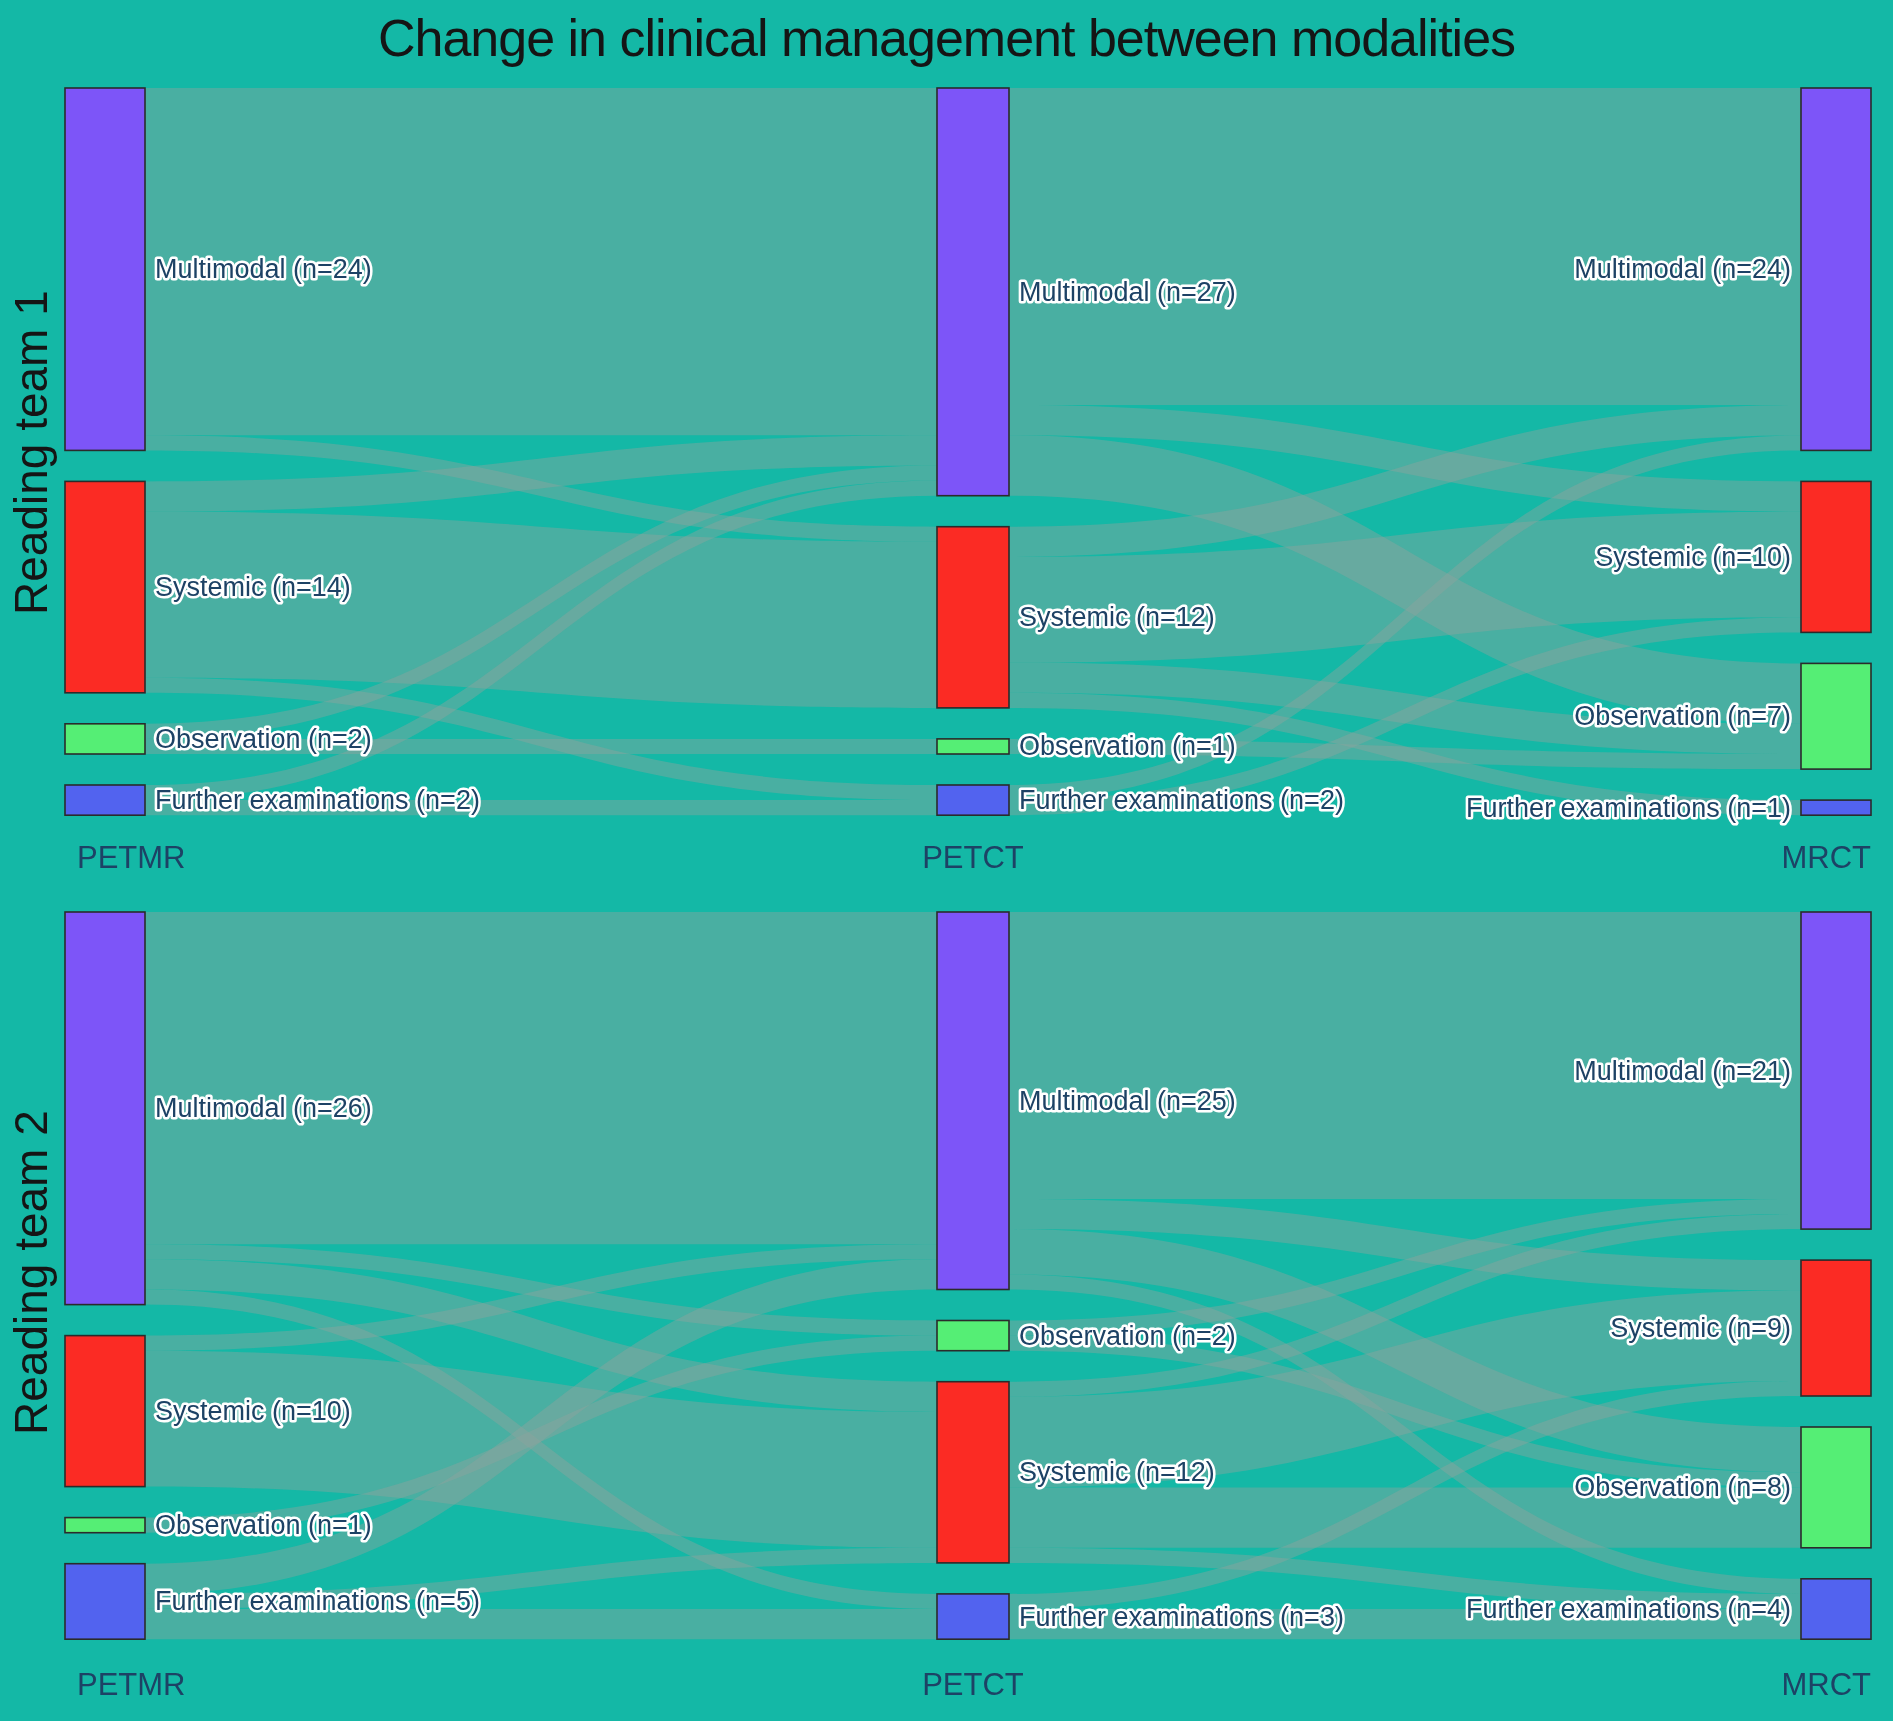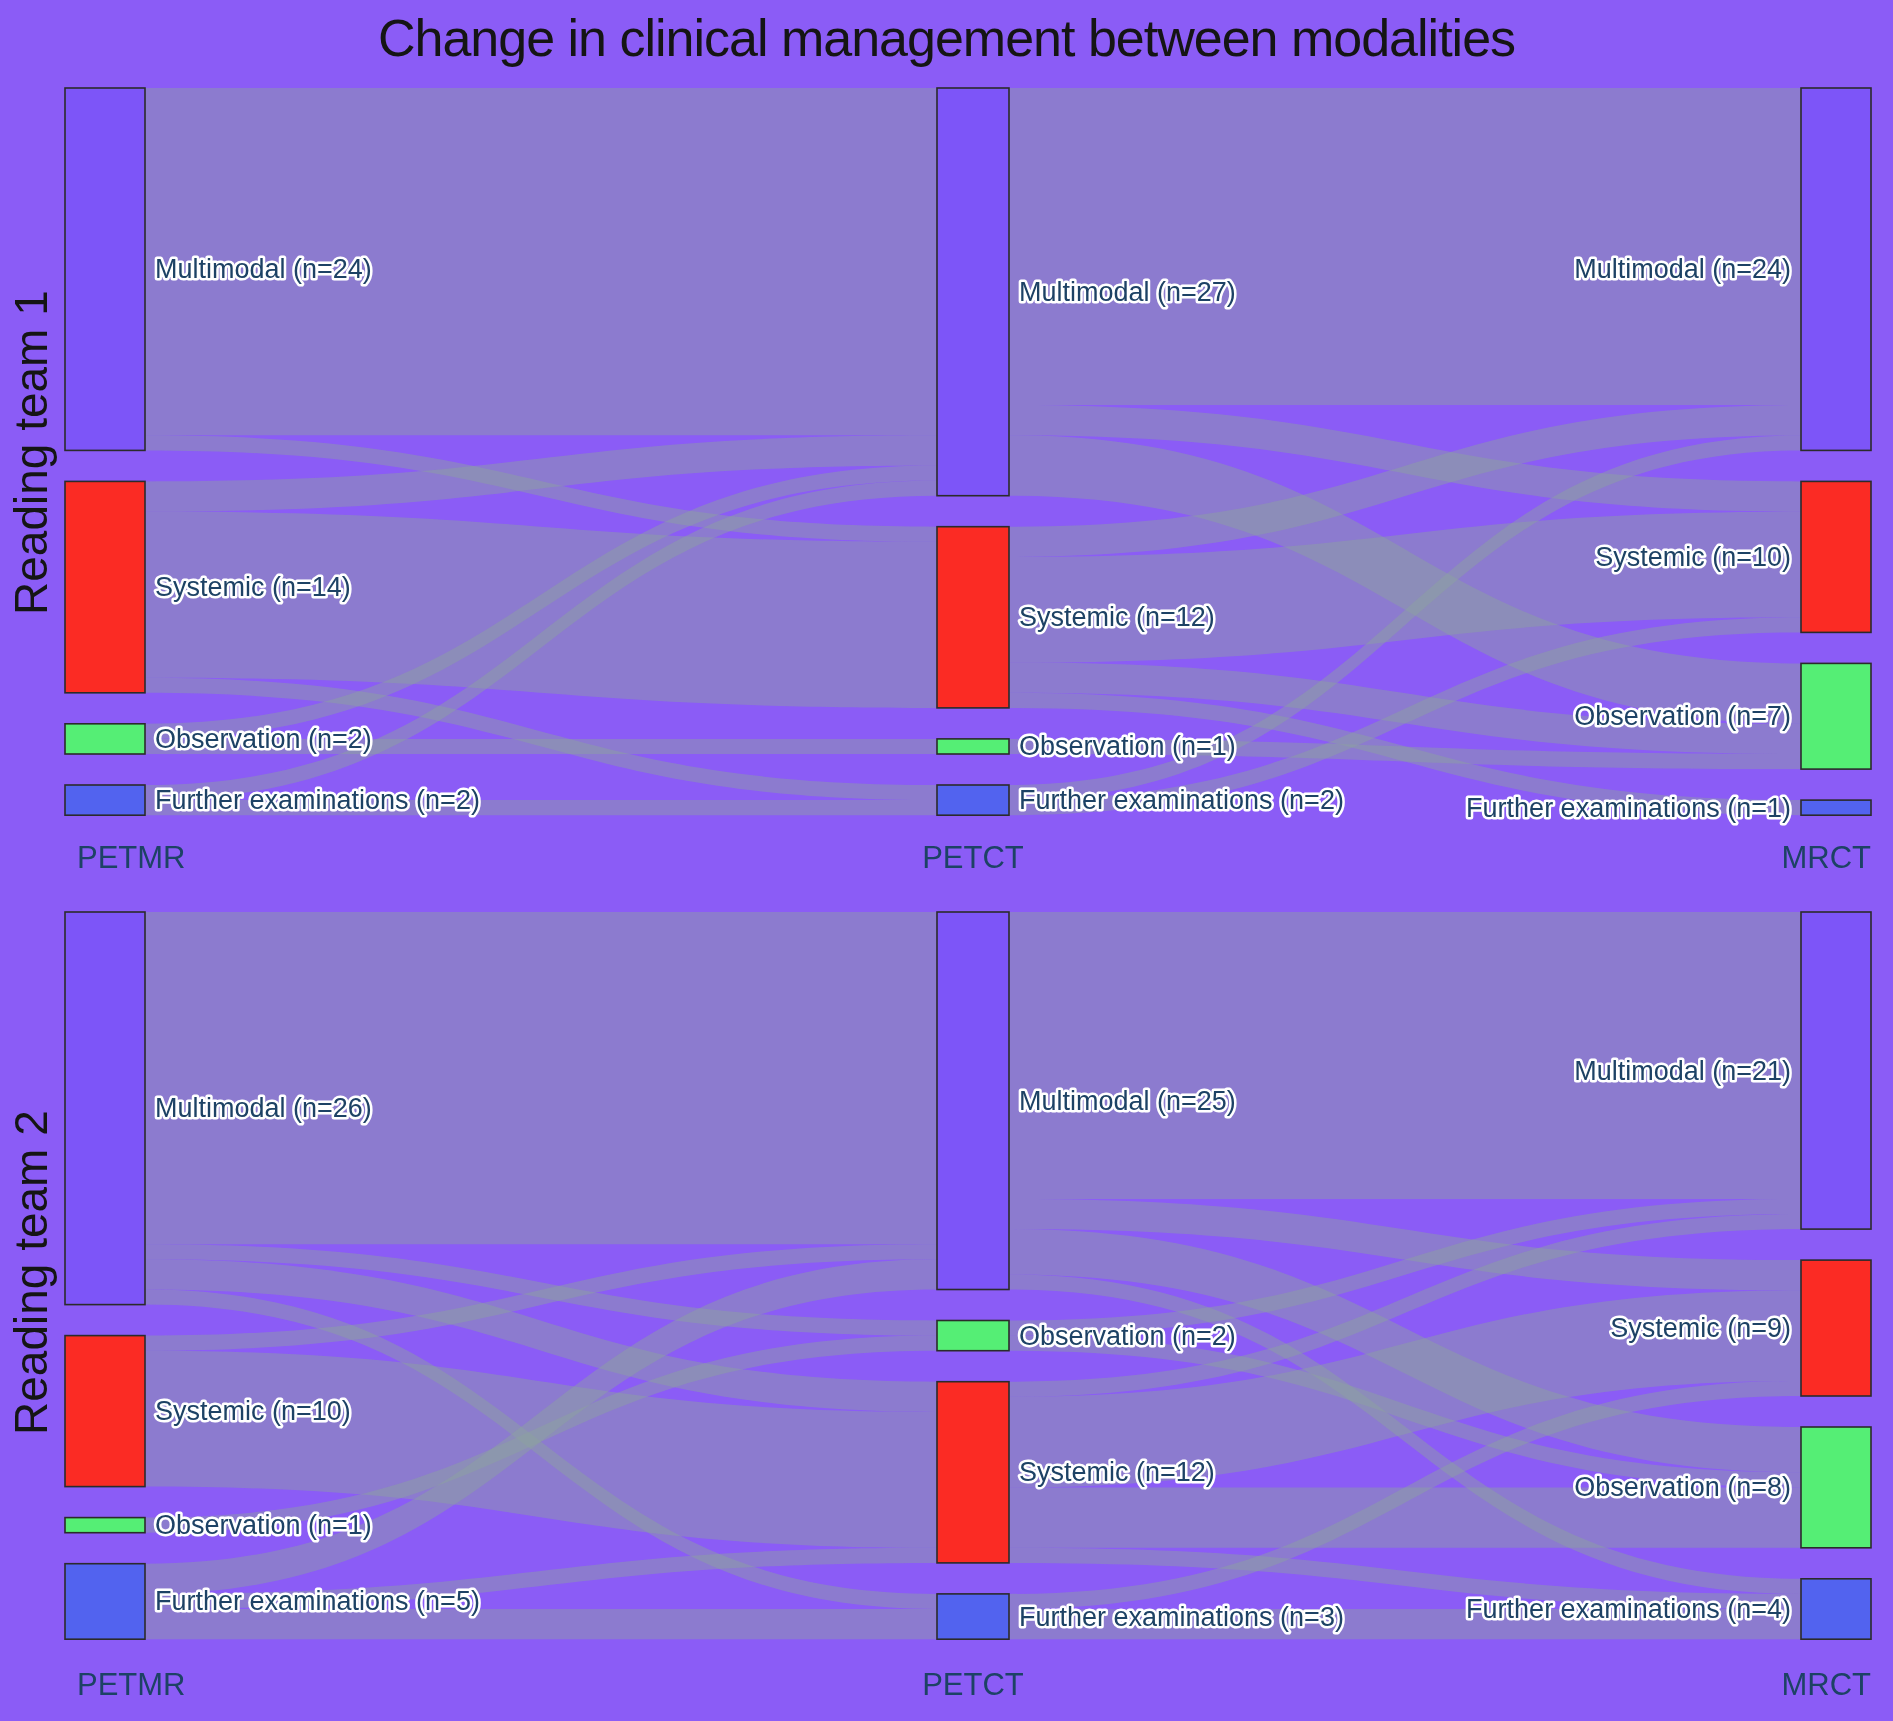--- a/index.html
+++ b/index.html
@@ -1,16 +1,16 @@
 <!DOCTYPE html>
 <html><head>
 <meta charset="utf-8">
 <style>
   html,body{margin:0;padding:0;background:#fff;}
-  .stage{position:relative;width:1893px;height:1721px;background:#8b5cf6;overflow:hidden;
+  .stage{position:relative;width:1893px;height:1721px;background:#14b8a6;overflow:hidden;
          font-family:"Liberation Sans",sans-serif;}
   .fig-title{position:absolute;top:8px;left:0;width:100%;text-align:center;
       font-size:52px;letter-spacing:-1px;color:#151515;font-weight:500;}
   .row-label{position:absolute;left:2px;width:58px;display:flex;align-items:center;justify-content:center;
       writing-mode:vertical-rl;transform:rotate(180deg);
       font-size:46px;color:#151515;font-weight:500;white-space:nowrap;}
   .row-label.t1{top:88px;height:730px;}
   .row-label.t2{top:905px;height:735px;}
   svg{position:absolute;top:0;left:0;}
   svg text{font-family:"Liberation Sans",sans-serif;}

